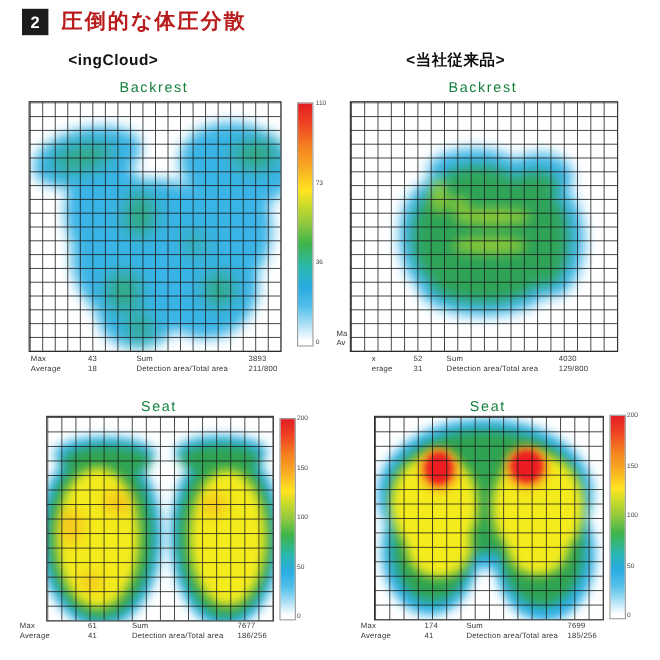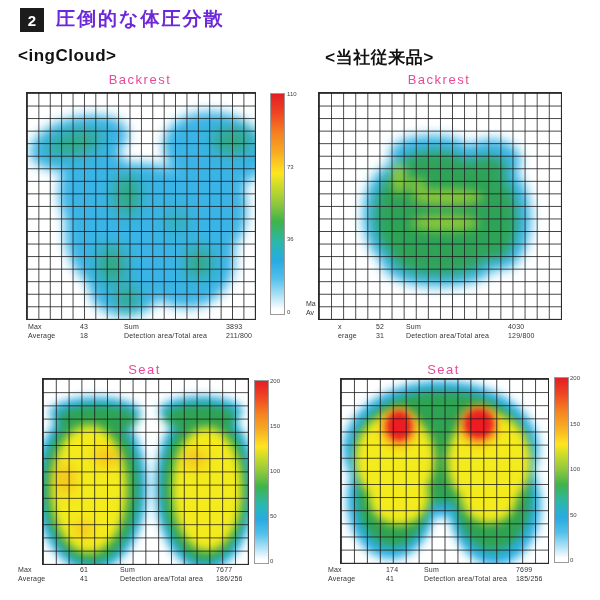--- a/index.html
+++ b/index.html
@@ -2,25 +2,25 @@
 <html><head>
 <meta charset="utf-8">
 <style>
   html,body{margin:0;padding:0;background:#fff;}
   #canvas{position:relative;width:600px;height:600px;background:#fff;overflow:hidden;
           font-family:"Liberation Sans",sans-serif;color:#1a1a1a;}
   .abs{position:absolute;}
   
   .badge{left:20px;top:8px;width:24px;height:24px;background:#1c1c1c;color:#fff;
          font-size:15px;font-weight:bold;display:flex;align-items:center;justify-content:center;}
-  .main-title{left:56px;top:6px;font-size:19px;font-weight:bold;letter-spacing:2px;color:#6d28d9;}
-  .col-label{top:46px;font-size:17px;font-weight:bold;color:#111;letter-spacing:.5px;}
+  .main-title{left:56px;top:6px;font-size:19px;font-weight:bold;letter-spacing:2px;color:#b91c1c;}
+  .col-label{top:46px;font-size:14px;font-weight:bold;color:#111;letter-spacing:.5px;margin-left:44px;}
   .col-label.l{left:18px;} .col-label.r{left:325px;font-family:Liberation Mono, monospace;}
   
-  .panel-title{font-size:13px;color:#ec4899;text-align:center;letter-spacing:1.5px;}
+  .panel-title{font-size:13px;color:#15803d;text-align:center;letter-spacing:1.5px;}
   .gridbox{background:#fff;border:1px solid #2b2b2b;z-index:2;}
   .gridbox svg{position:absolute;left:0;top:0;z-index:1;}
   .gridlines{position:absolute;inset:0;z-index:3;pointer-events:none;
     background-image:linear-gradient(to right,rgba(25,25,25,.82) 1px,transparent 1px),
                      linear-gradient(to bottom,rgba(25,25,25,.82) 1px,transparent 1px);
     background-size:var(--cw) var(--ch);}
   .cbar{width:13px;border:1px solid #9a9a9a;
     background:linear-gradient(to bottom,#e31e24 0%,#ef4123 8%,#f58220 18%,#f7a823 26%,
       #ffe51f 36%,#cadb2a 42%,#8ec73f 50%,#3eb44a 58%,#2ab7b0 68%,#29abe2 76%,
       #53c0ea 84%,#a8dff5 91%,#ffffff 98%);}

